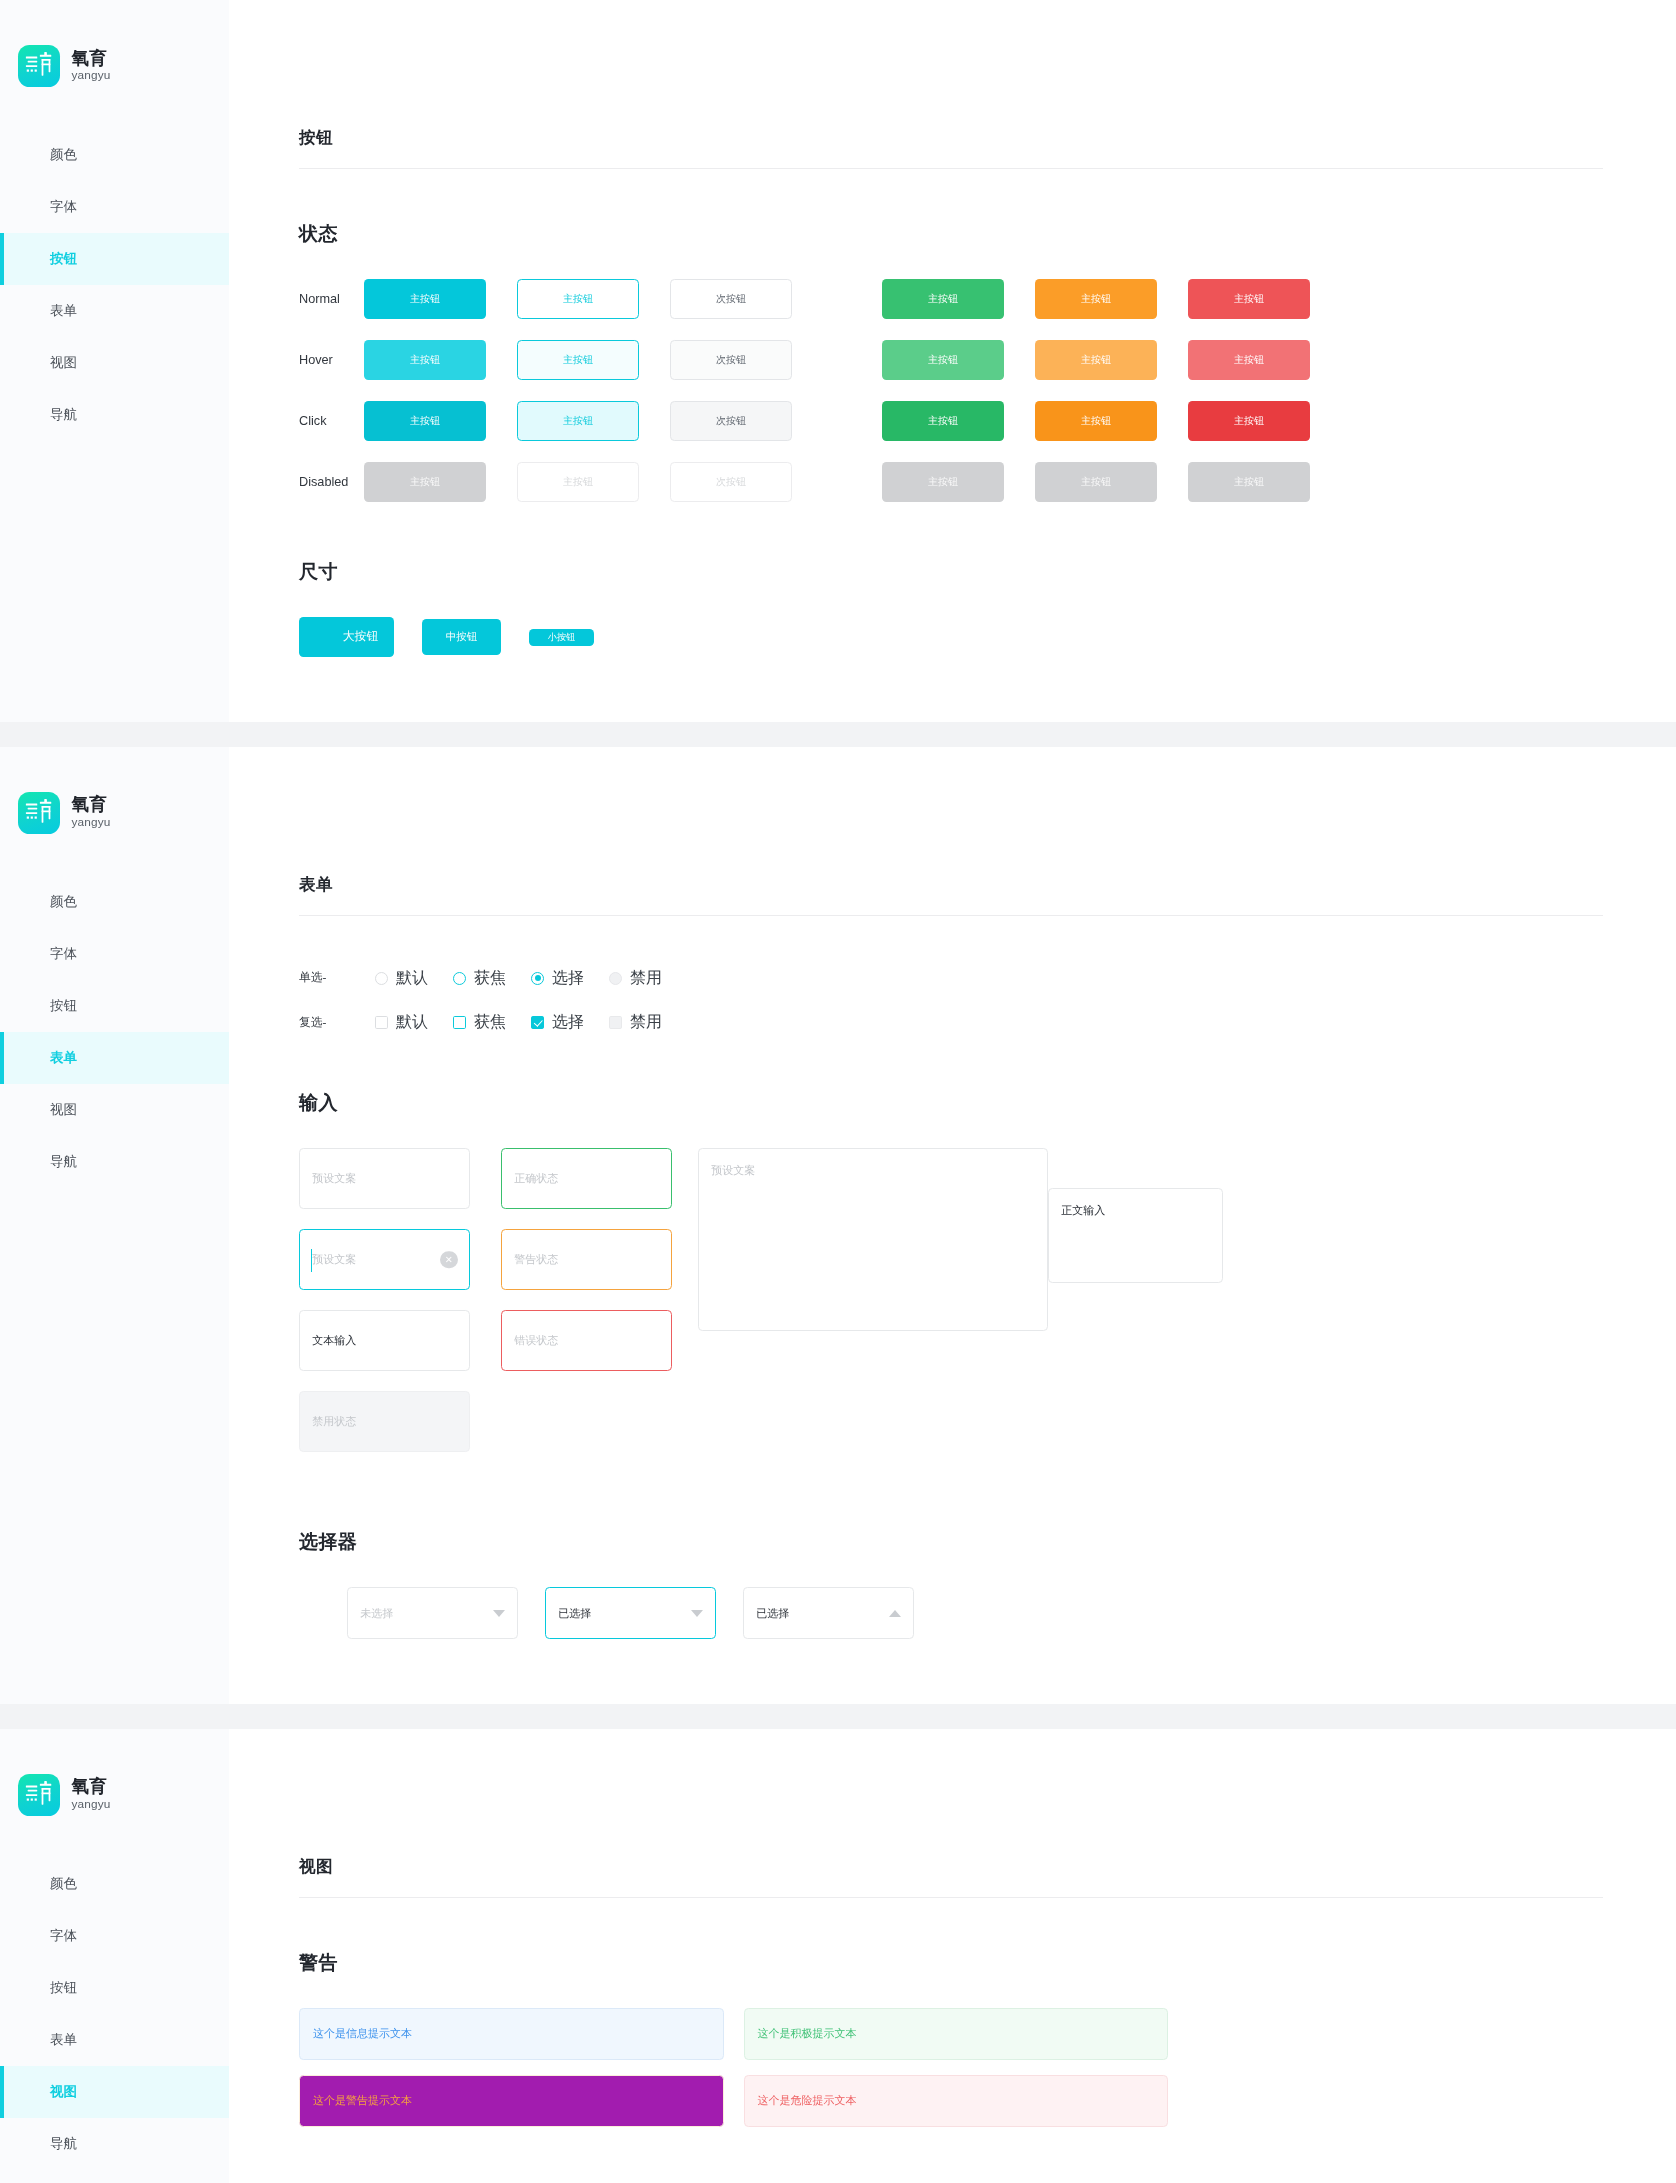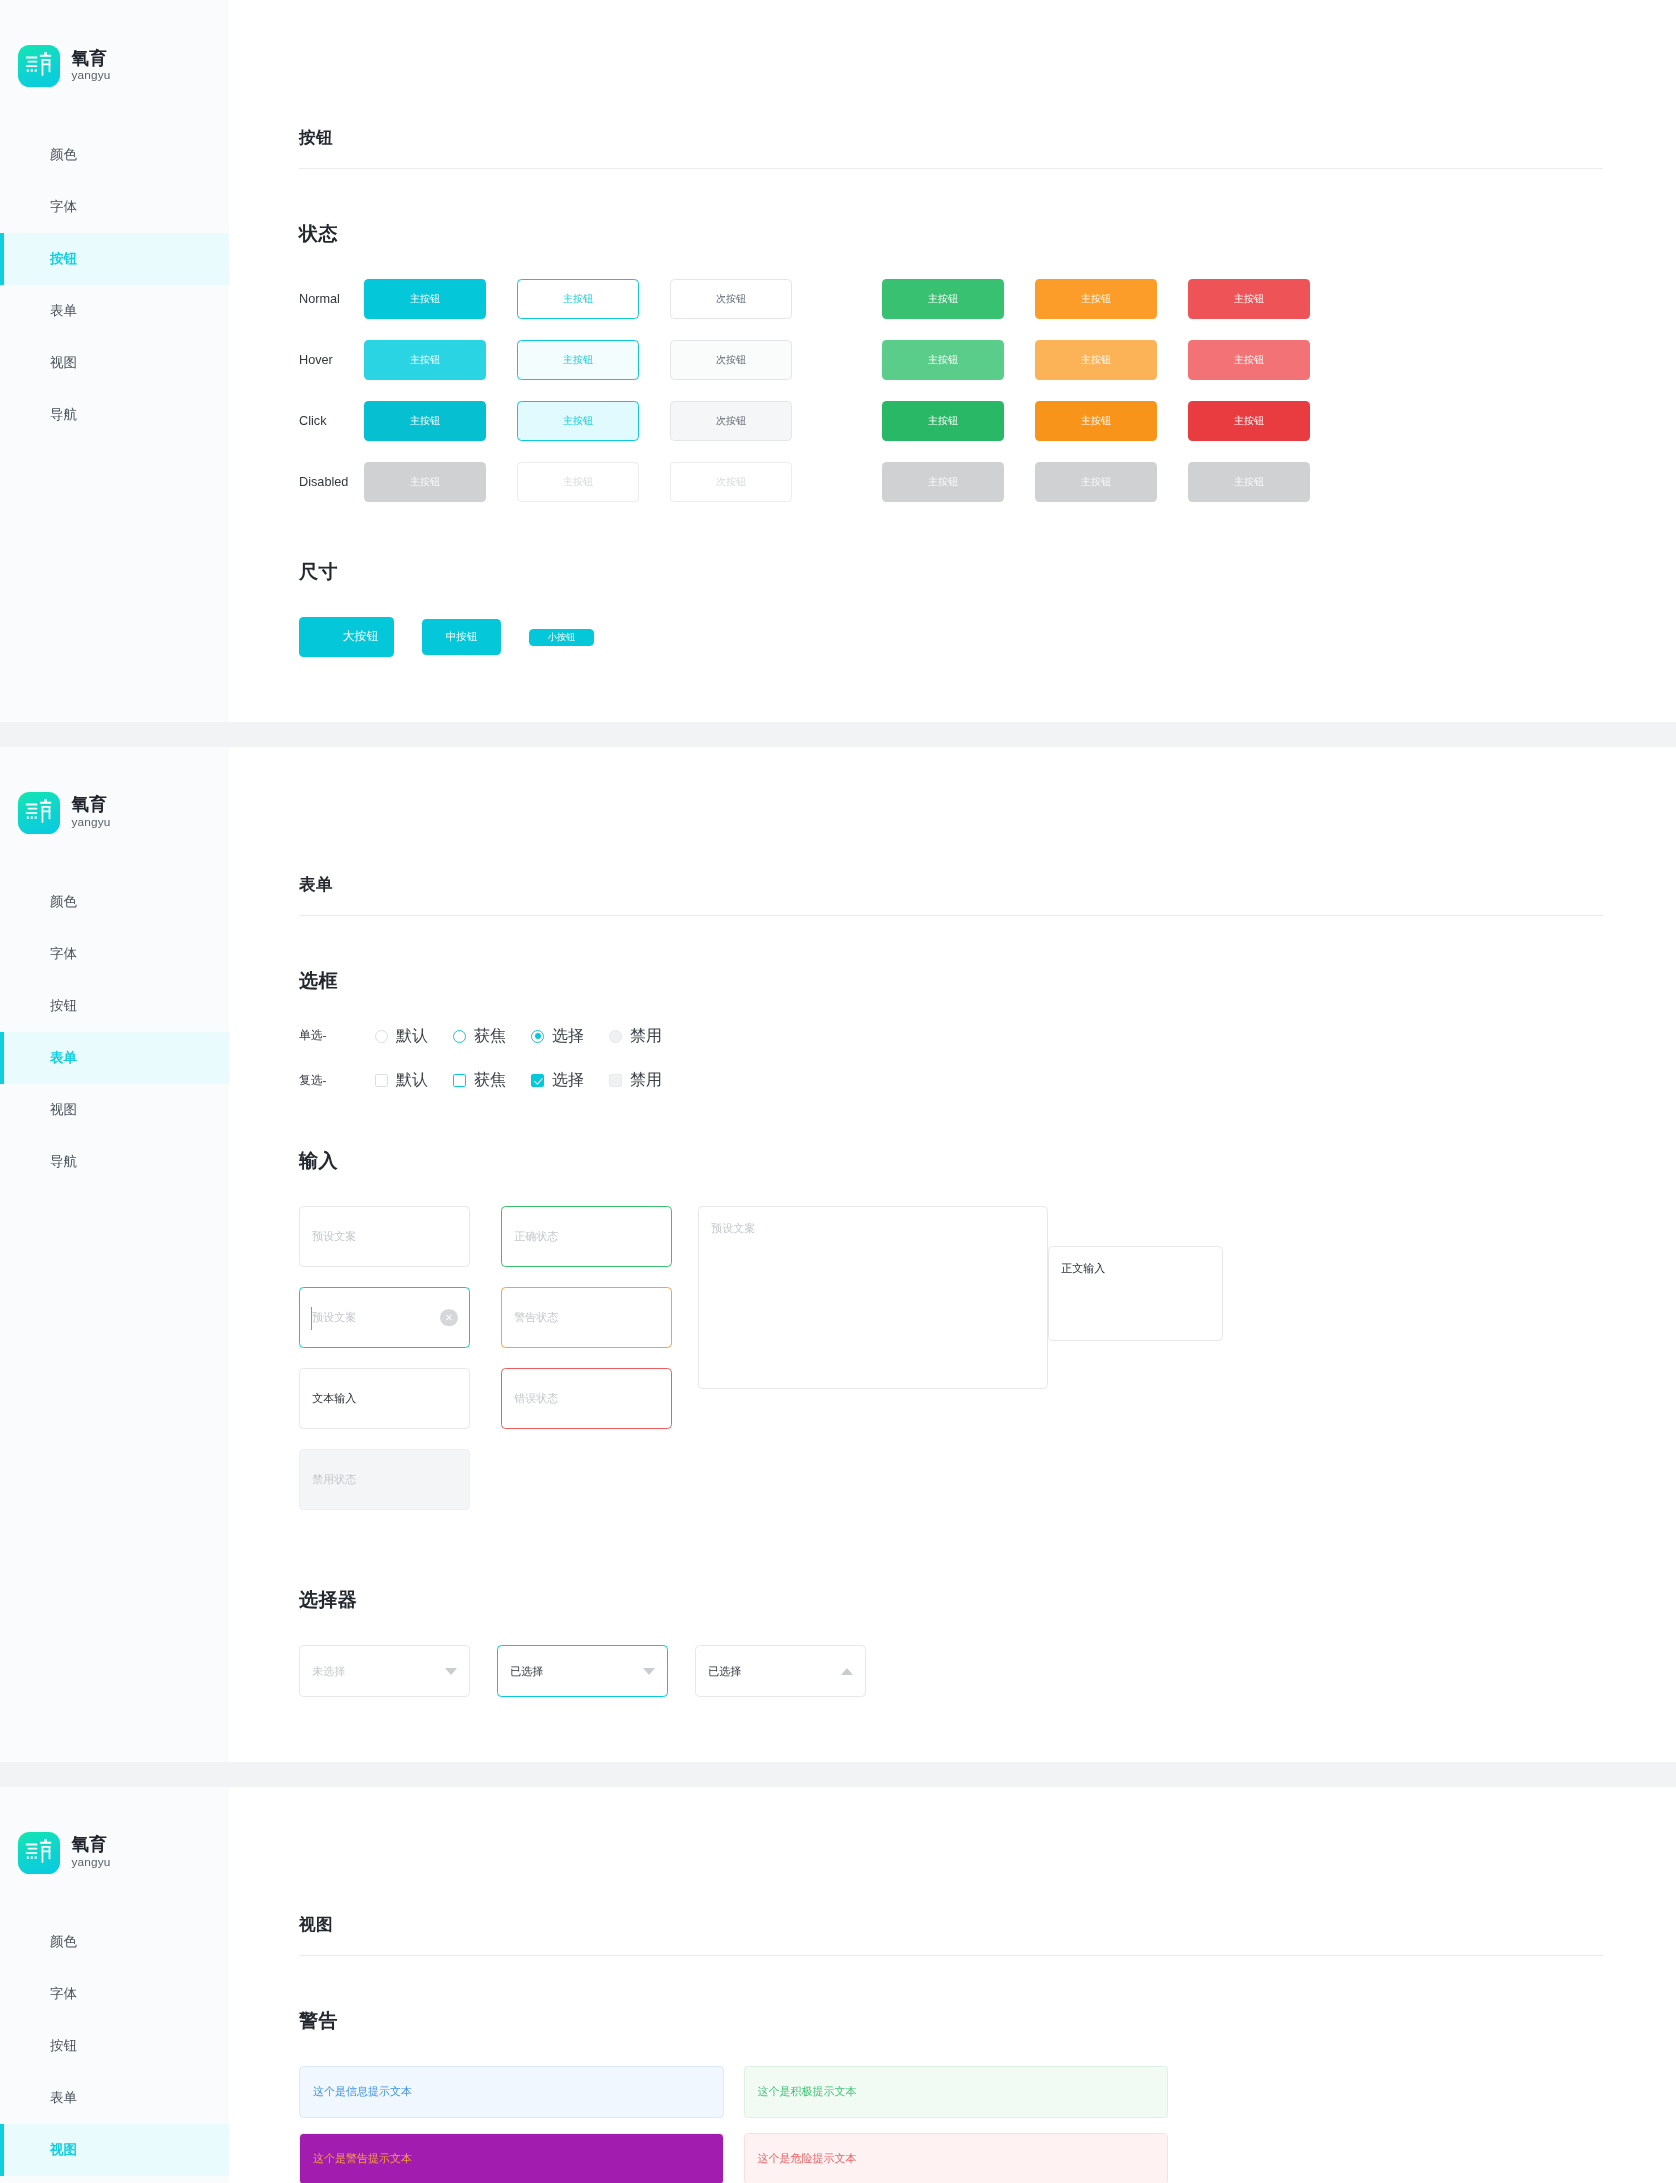--- a/index.html
+++ b/index.html
@@ -243,21 +243,21 @@
   .textarea {
     width: 350px; height: 183px;
     border: 0.9px solid #e6e8ea; border-radius: 4.4px;
     background: #fff; padding: 14px 12.2px;
     font-size: 11px; color: #c4c7cb;
   }
   .textarea.value { color: #2c3138; }
   .ta-2 { width: 175px; height: 95px; margin-top: 40px; }
 
   
-  .sel-row { display: flex; align-items: center; gap: 27px; }
+  .sel-row { display: flex; align-items: center; gap: 27px; margin-left: 48px; }
   .sel {
     width: 171px; height: 52px;
     border: 0.9px solid #e6e8ea; border-radius: 4.4px;
     background: #fff;
     display: flex; align-items: center; justify-content: space-between;
     padding: 0 12.2px;
     font-size: 11px; color: #c4c7cb;
     cursor: pointer;
   }
   .sel.value { color: #2c3138; }
@@ -441,21 +441,20 @@
         <div class="nav-item">
             <span>导航</span>
           </div>
       </nav>
     </aside>
 
     <main class="content">
       <h1 class="panel-title">表单</h1>
 
       <div class="block">
-        <h2 class="sub-title">选框</h2>
 
         <div class="opt-row">
           <div class="opt-label">单选-</div>
           <label class="opt">
               <span class="radio"></span>
               <span>默认</span>
             </label>
           <label class="opt">
               <span class="radio focus"></span>
               <span>获焦</span>

